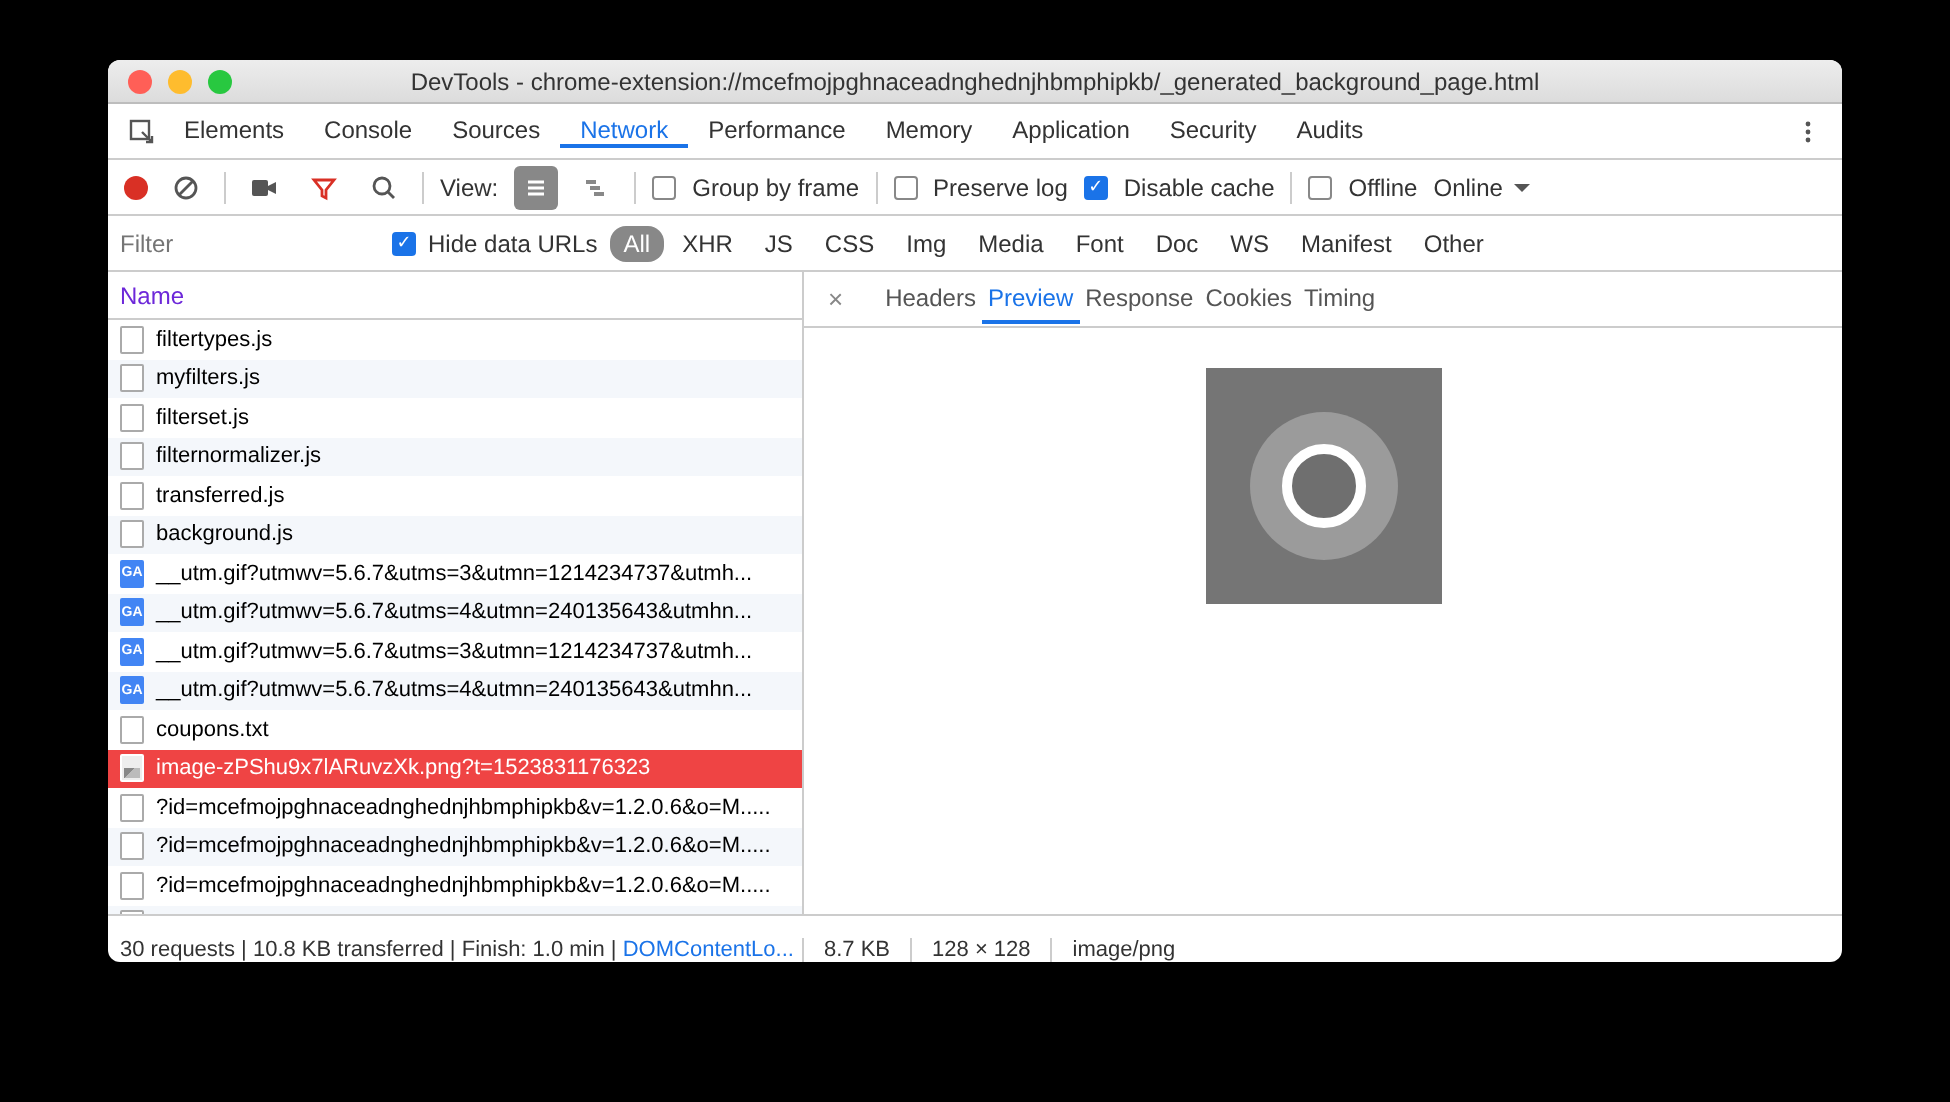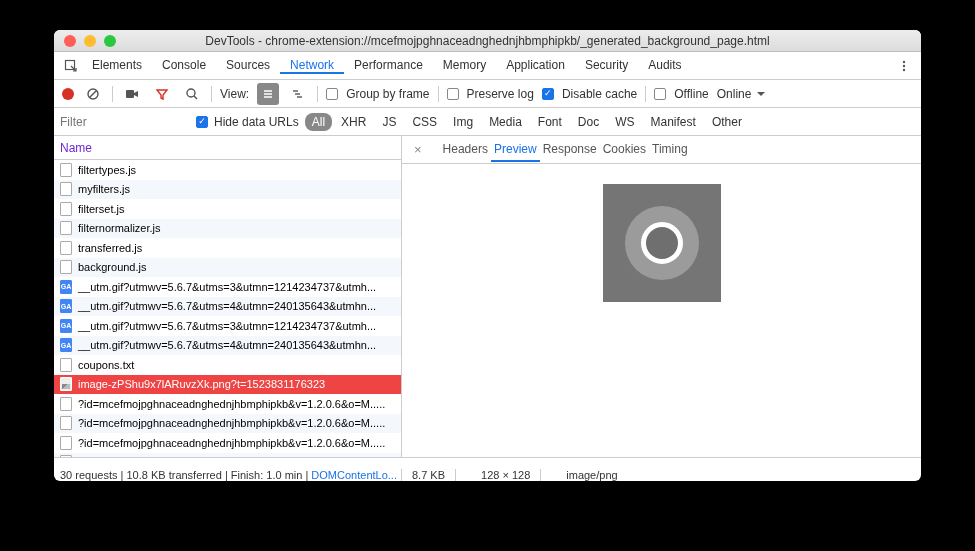--- a/index.html
+++ b/index.html
@@ -46,21 +46,21 @@
 .dt{ cursor:pointer; padding:5px 3px 4px; }
 .dt.active{ color:#1a73e8; border-bottom:2px solid #1a73e8; }
 .close-x{ color:#888; cursor:pointer; font-size:13px; padding:0 4px; }
 .preview{ flex:1; display:flex; align-items:flex-start; justify-content:center; padding-top:20px; background:#fff; }
 .thumb{ width:118px; height:118px; background:#757575; display:flex; align-items:center; justify-content:center; }
 .chromium{ width:74px; height:74px; border-radius:50%; background:#9b9b9b; position:relative; display:flex; align-items:center; justify-content:center; }
 .chromium::before{ content:""; width:32px; height:32px; border-radius:50%; background:#6f6f6f; border:5px solid #fff; }
 .status{ height:24px; border-top:1px solid #ccc; display:flex; align-items:flex-end; font-size:11px; color:#333; }
 .status-left{ width:348px; border-right:1px solid #ccc; padding:0 6px; white-space:nowrap; overflow:hidden; }
 .status-left .dcl{ color:#1a73e8; }
-.status-right{ display:flex; gap:15px; }
+.status-right{ display:flex; gap:0; }
 .sr{ padding:0 10px; border-right:1px solid #ccc; }
 .sr:last-child{border:none;}
 svg{display:block;}
 </style>
 </head>
 <body>
 
 <div class="window">
 
   <div class="titlebar">

